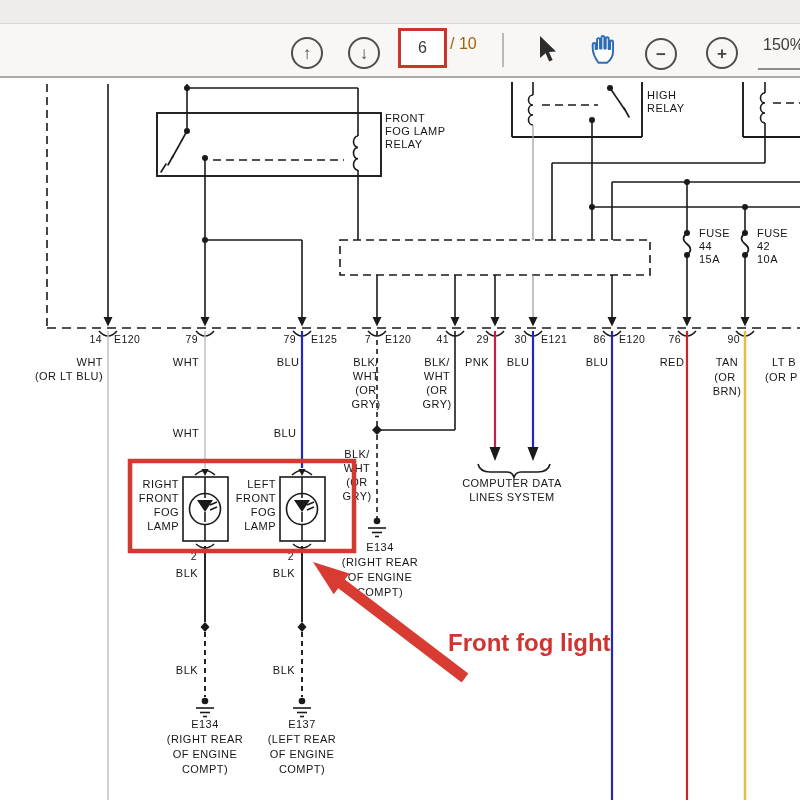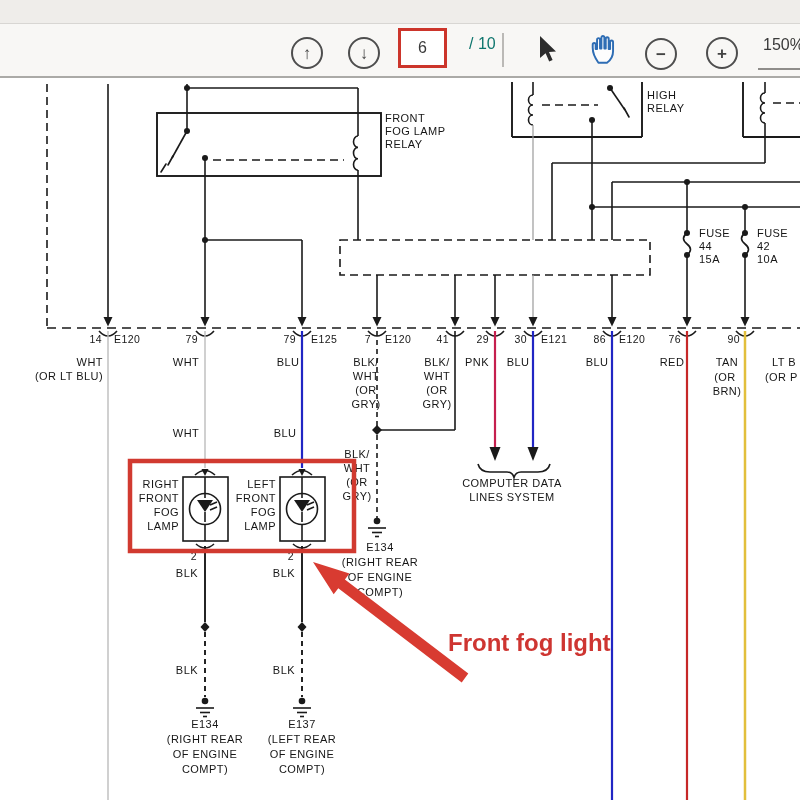--- a/index.html
+++ b/index.html
@@ -9,21 +9,21 @@
   #topstrip{position:absolute;top:0;left:0;width:800px;height:23px;background:#efedea;
             border-bottom:1px solid #d8d6d3;z-index:20;}
   #toolbar{position:absolute;top:24px;left:0;width:800px;height:52px;background:#f8f7f5;
            border-bottom:2px solid #abaaa7;z-index:20;}
   .circle-btn{position:absolute;width:28px;height:28px;border:2.5px solid #4e4e4e;border-radius:50%;
               background:transparent;display:flex;align-items:center;justify-content:center;
               font-size:17px;font-weight:bold;color:#434343;line-height:1;}
   #page-box{position:absolute;left:398px;top:4px;width:43px;height:34px;border:3.5px solid #cc352b;
             background:#ffffff;display:flex;align-items:center;justify-content:center;
             font-size:16px;color:#3a3a3a;}
-  #page-total{position:absolute;left:450px;top:11px;font-size:16px;color:#0f766e;margin-left:19px;}
+  #page-total{position:absolute;left:450px;top:11px;font-size:16px;color:#a16207;}
   #separator{position:absolute;left:502px;top:9px;width:1.5px;height:34px;background:#bbb9b6;}
   #zoom-level{position:absolute;left:763px;top:12px;font-size:16px;color:#3a3a3a;}
   #zoom-underline{position:absolute;left:758px;top:44px;width:50px;height:2px;background:#8f8d8a;}
   
   #diagram{position:absolute;top:0;left:0;z-index:1;overflow:hidden;}
   #diagram text{font-family:"Liberation Sans","DejaVu Sans",sans-serif;font-size:11px;fill:#161616;
                 letter-spacing:0.45px;}
   #diagram text.sm{font-size:10.5px;}
   #diagram text.ann{font-size:24px;font-weight:bold;fill:#ce3531;letter-spacing:0px;}
   .k{stroke:#1a1a1a;stroke-width:1.6;fill:none;}

